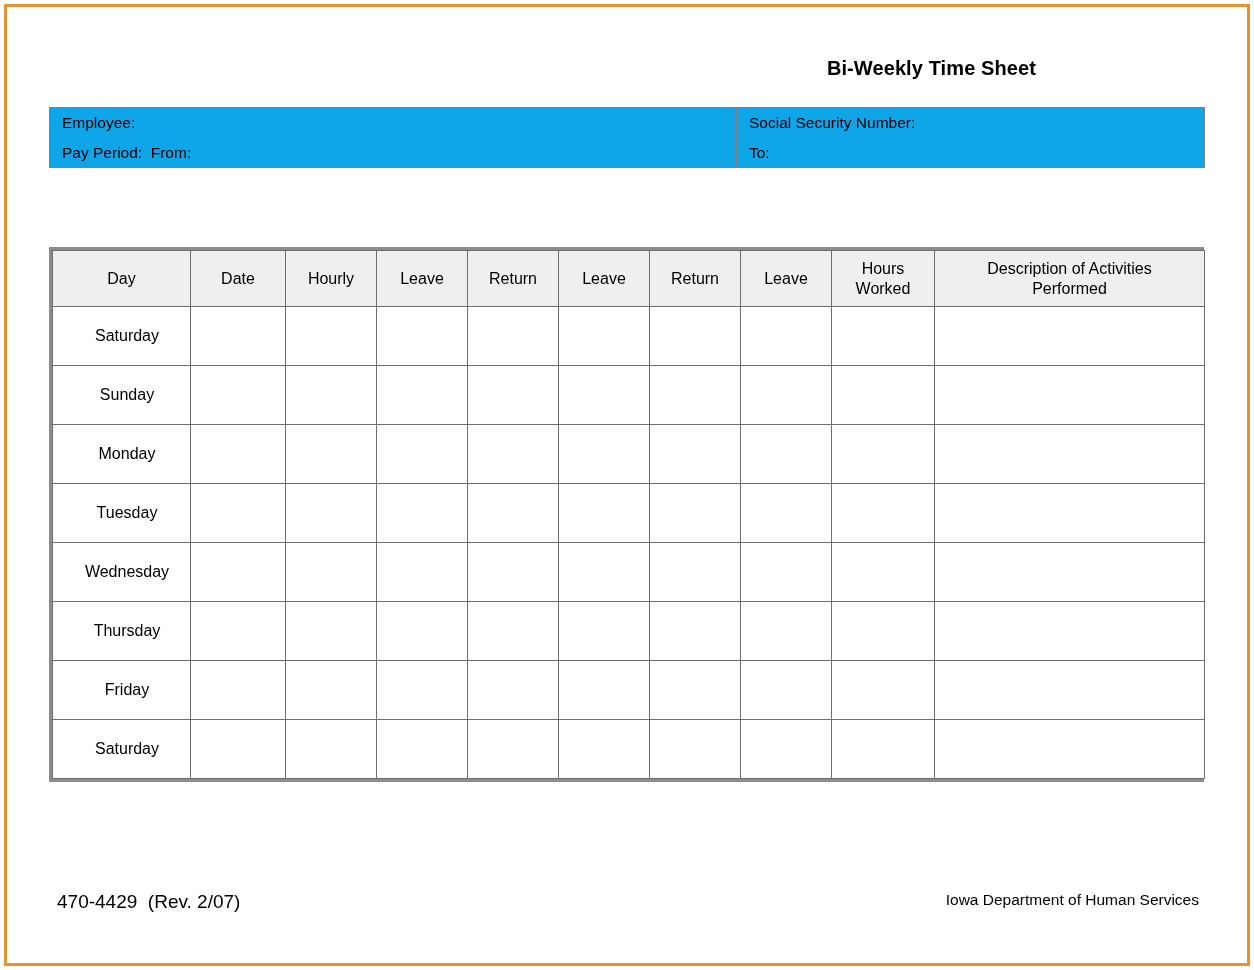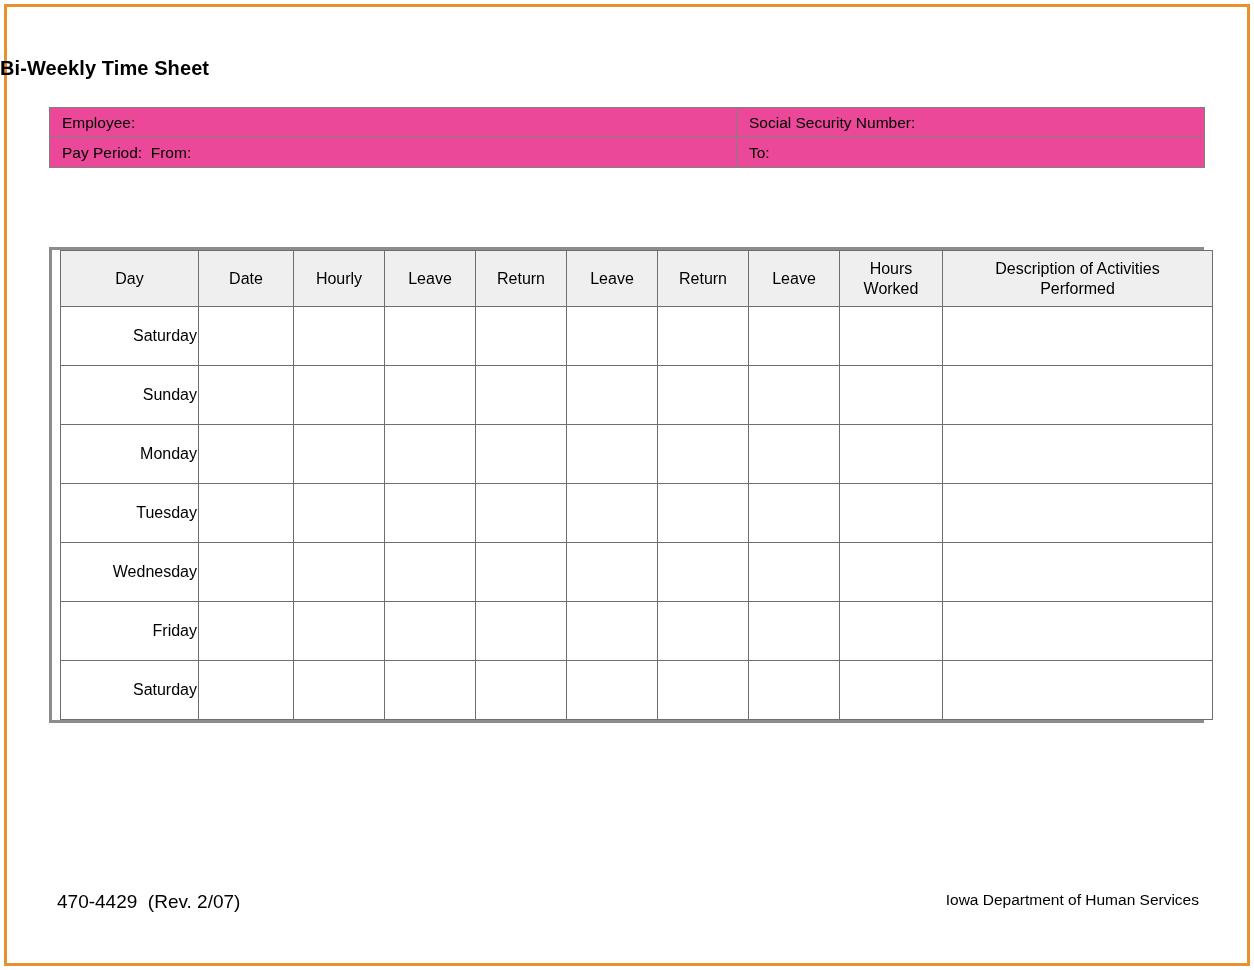--- a/index.html
+++ b/index.html
@@ -31,62 +31,61 @@
     box-sizing: border-box;
     border: 3px solid #e8912d;
     pointer-events: none;
   }
 
   .doc-title {
     position: absolute;
     left: 0;
     top: 57px;
     width: 1036px;
-    text-align: left;
+    text-align: right;
     font-size: 20px;
     font-weight: bold;
     letter-spacing: 0.1px;
   }
 
   
   .info-table {
     position: absolute;
     left: 49px;
     top: 107px;
     width: 1155px;
     border-collapse: collapse;
     table-layout: fixed;
   }
   .info-table td {
     border: 1px solid #808080;
     height: 29px;
     padding: 0 0 0 12px;
     font-size: 15.5px;
     vertical-align: middle;
-    background: #ec4899;
+    background: #0ea5e9;
     white-space: pre;
   }
   .info-left  { width: 687px; }
   .info-right { width: 468px; }
 
   
   .grid-wrap {
     position: absolute;
     left: 49px;
     top: 247px;
     width: 1155px;
     box-sizing: border-box;
     border: 3px solid #8c8c8c;
     background: #ffffff;
   }
   .grid-table {
     width: 100%;
     border-collapse: collapse;
     table-layout: fixed;
-    margin-left: 8px;
   }
   .grid-table th,
   .grid-table td {
     border: 1px solid #6e6e6e;
     background: #ffffff;
     font-weight: normal;
   }
   .grid-table thead th {
     background: #efefef;
     height: 51px;
@@ -95,21 +94,21 @@
     vertical-align: middle;
     line-height: 1.25;
     padding: 2px 2px;
   }
   .grid-table tbody td {
     height: 56px;
     font-size: 16px;
     vertical-align: middle;
   }
   .grid-table tbody td.day-cell {
-    text-align: right;
+    text-align: center;
     padding-left: 12px;
   }
 
   
   col.c-day   { width: 138px; }
   col.c-date  { width: 95px; }
   col.c-time  { width: 91px; }
   col.c-hours { width: 103px; }
   col.c-desc  { width: 270px; }
 
@@ -238,20 +237,32 @@
             <td></td>
             <td></td>
             <td></td>
             <td></td>
             <td></td>
             <td></td>
             <td></td>
             <td></td>
           </tr>
           <tr>
+            <td class="day-cell">Thursday</td>
+            <td></td>
+            <td></td>
+            <td></td>
+            <td></td>
+            <td></td>
+            <td></td>
+            <td></td>
+            <td></td>
+            <td></td>
+          </tr>
+          <tr>
             <td class="day-cell">Friday</td>
             <td></td>
             <td></td>
             <td></td>
             <td></td>
             <td></td>
             <td></td>
             <td></td>
             <td></td>
             <td></td>

